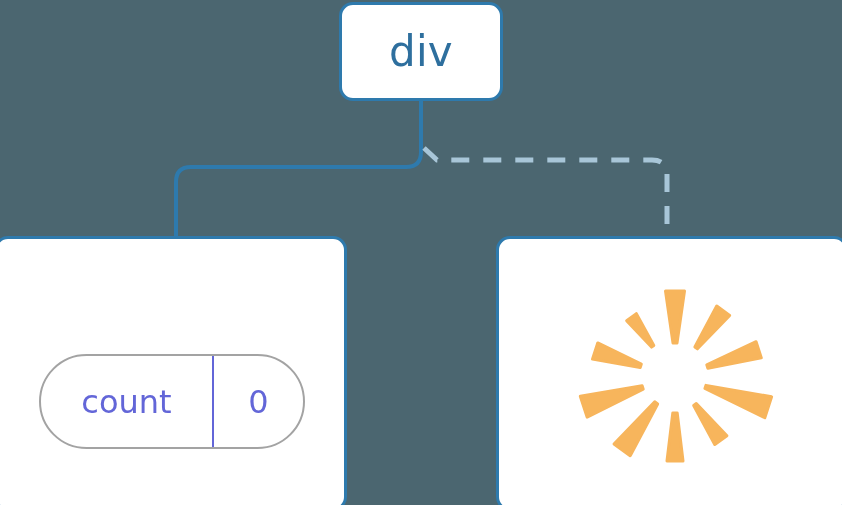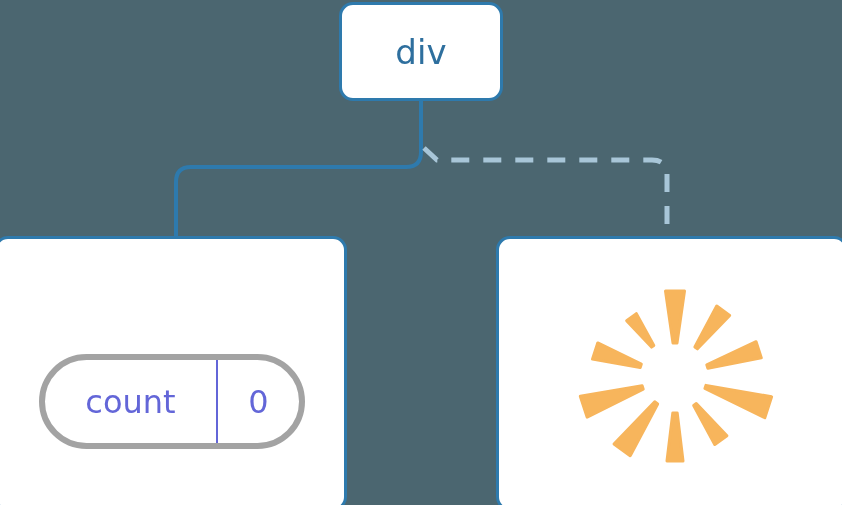--- a/index.html
+++ b/index.html
@@ -42,21 +42,21 @@
     left: 339px;
     top: 2px;
     width: 164px;
     height: 99px;
     display: flex;
     align-items: center;
     justify-content: center;
   }
   .node-title {
     color: #2e6f9e;
-    font-size: 34px;
+    font-size: 42px;
     line-height: 1;
     letter-spacing: 0.2px;
     font-weight: 400;
     user-select: none;
   }
   #node-counter {
     left: -6px;
     top: 236px;
     width: 353px;
     height: 275px;
@@ -75,21 +75,21 @@
     height: 275px;
     overflow: hidden;
   }
   
   .state-pill {
     position: absolute;
     left: 42px;
     top: 115px;
     width: 266px;
     height: 95px;
-    border: 6px solid #a3a3a3;
+    border: 2px solid #a3a3a3;
     border-radius: 48px;
     box-sizing: border-box;
     display: flex;
     align-items: stretch;
     background: #ffffff;
   }
   .pill-key,
   .pill-val {
     display: flex;
     align-items: center;

